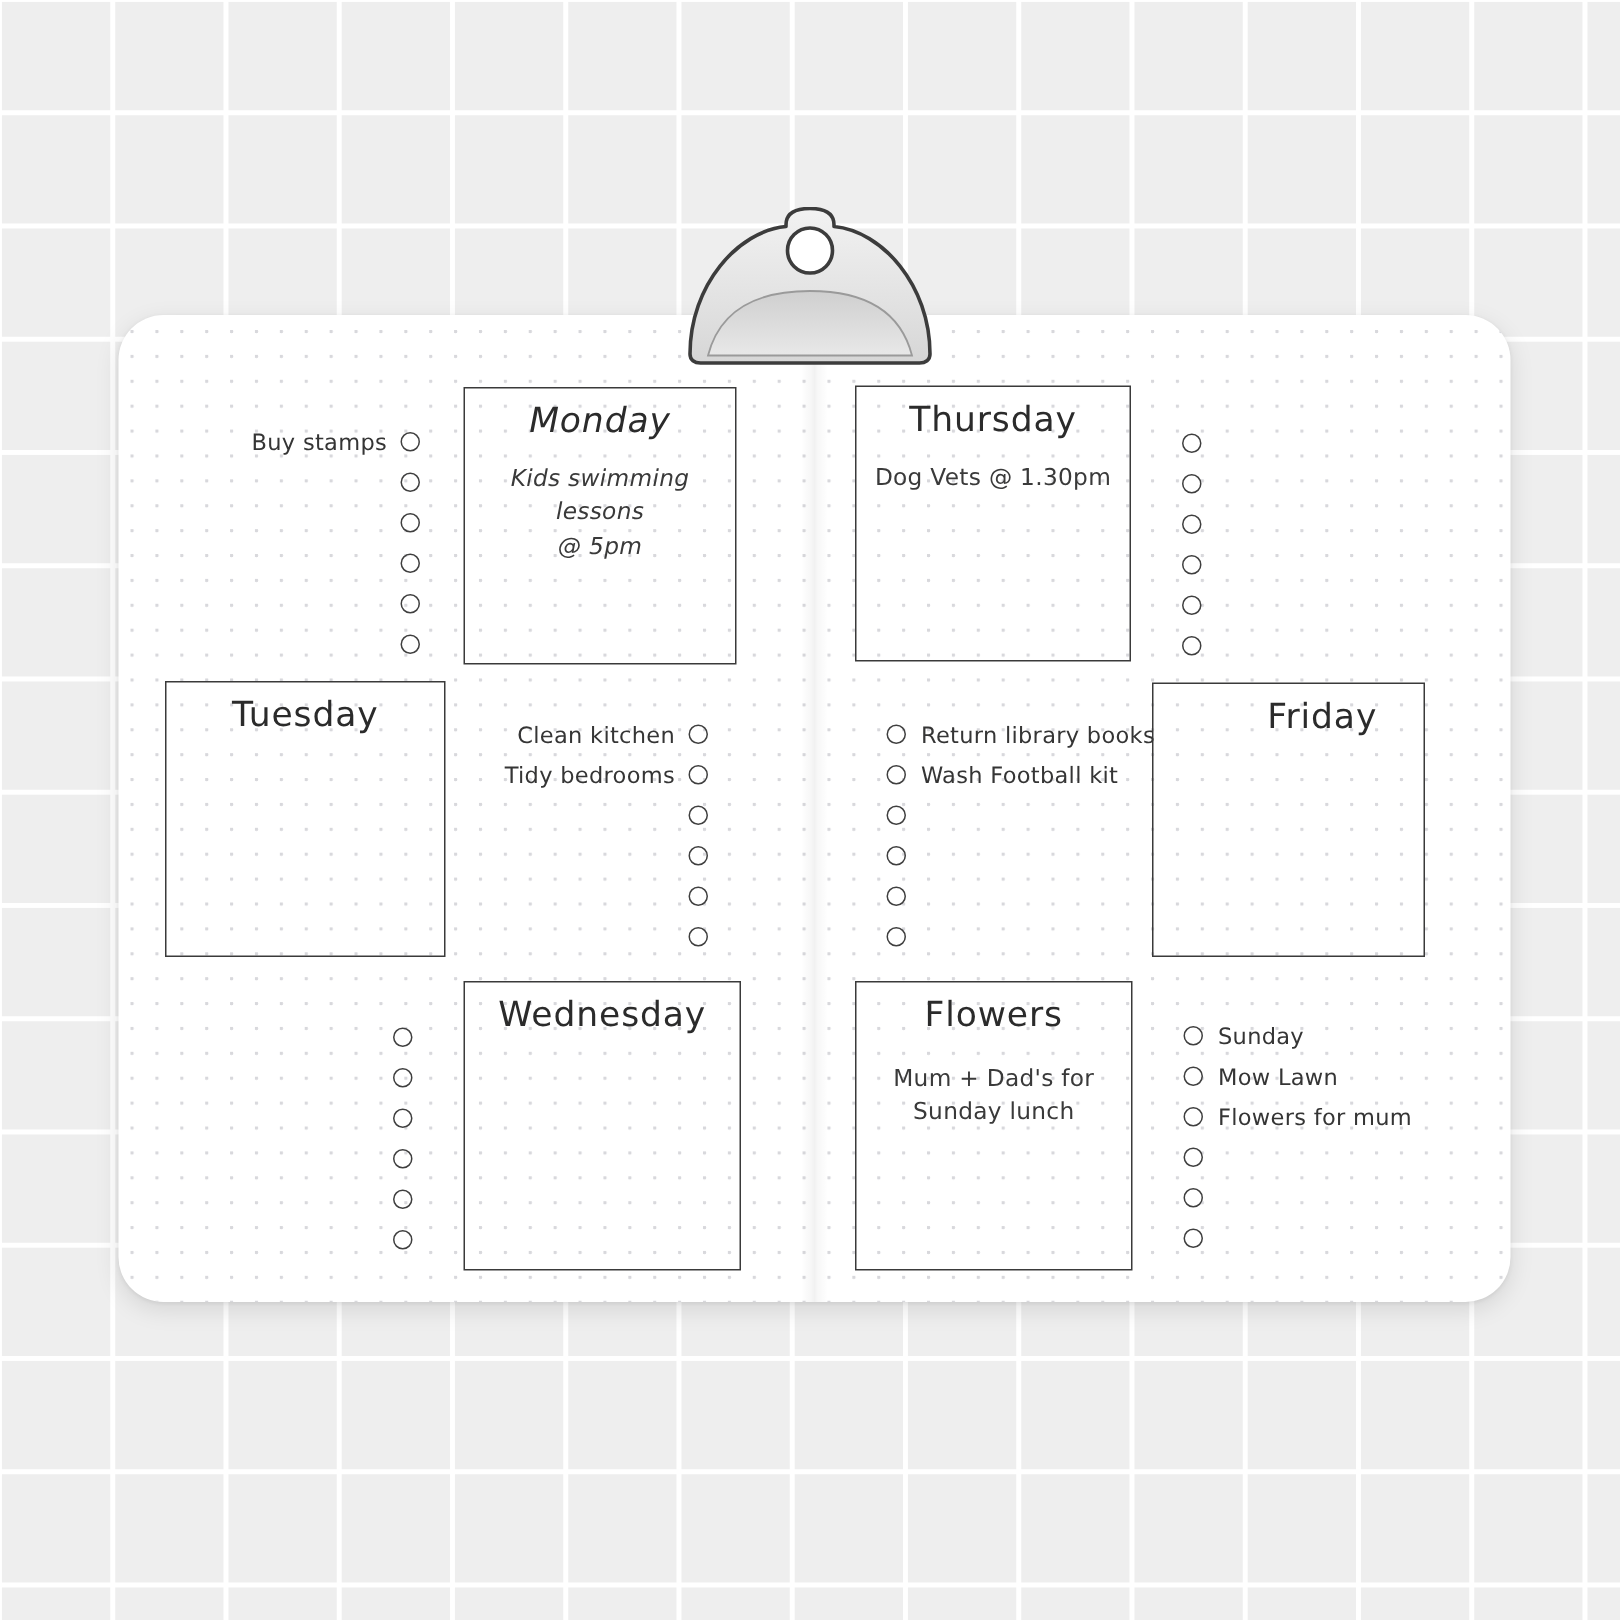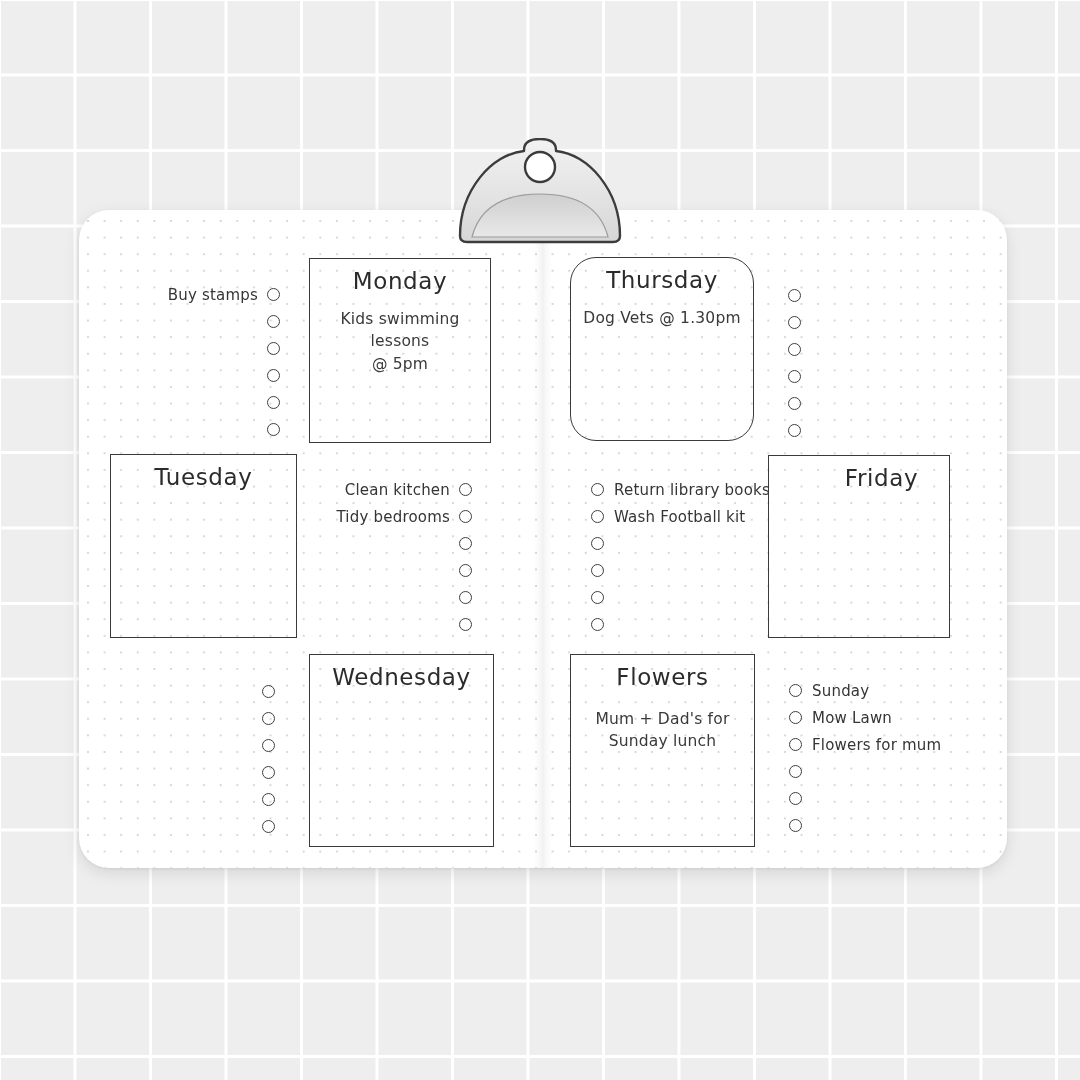--- a/index.html
+++ b/index.html
@@ -167,29 +167,29 @@
 
       <circle cx="88" cy="29" r="15" fill="#ffffff" stroke="#3c3c3c" stroke-width="2.4"></circle>
     </svg>
   </div>
 
   <div id="page">
     <div id="dots"></div>
     <div id="spine"></div>
   </div>
 
-  <div class="daybox" style="left:309px; top:258px; width:182px; height:185px;">
+  <div class="daybox" style="left:309px; top:258px; width:182px; height:185px;font-style:italic;">
     <div class="day-title">Monday</div>
     <div class="day-note">
       <div>Kids swimming lessons</div>
       <div>@ 5pm</div>
     </div>
   </div>
 
-  <div class="daybox" style="left:570px; top:257px; width:184px; height:184px;border-radius:26px;">
+  <div class="daybox" style="left:570px; top:257px; width:184px; height:184px;">
     <div class="day-title">Thursday</div>
     <div class="day-note">
       <div>Dog Vets @ 1.30pm</div>
     </div>
   </div>
 
   <div class="daybox" style="left:110px; top:454px; width:187px; height:184px;">
     <div class="day-title">Tuesday</div>
   </div>
 

